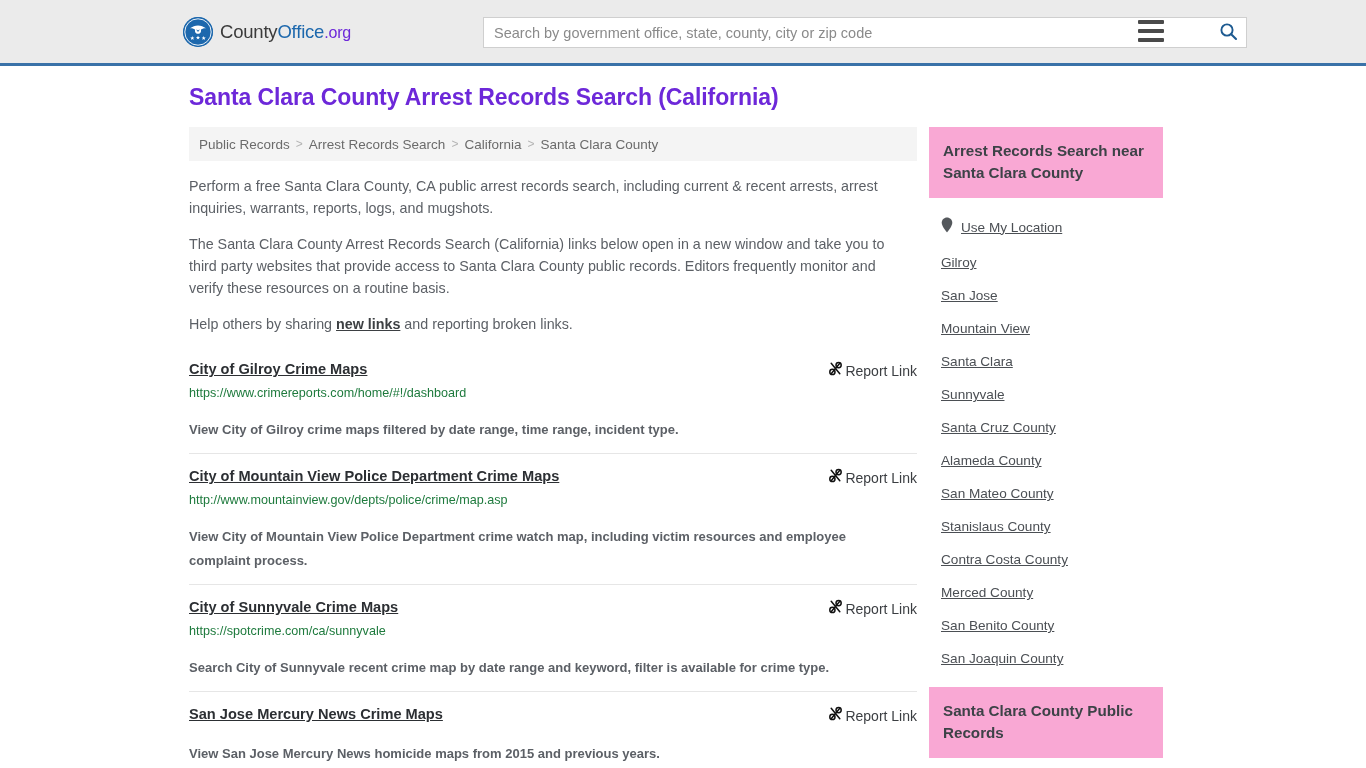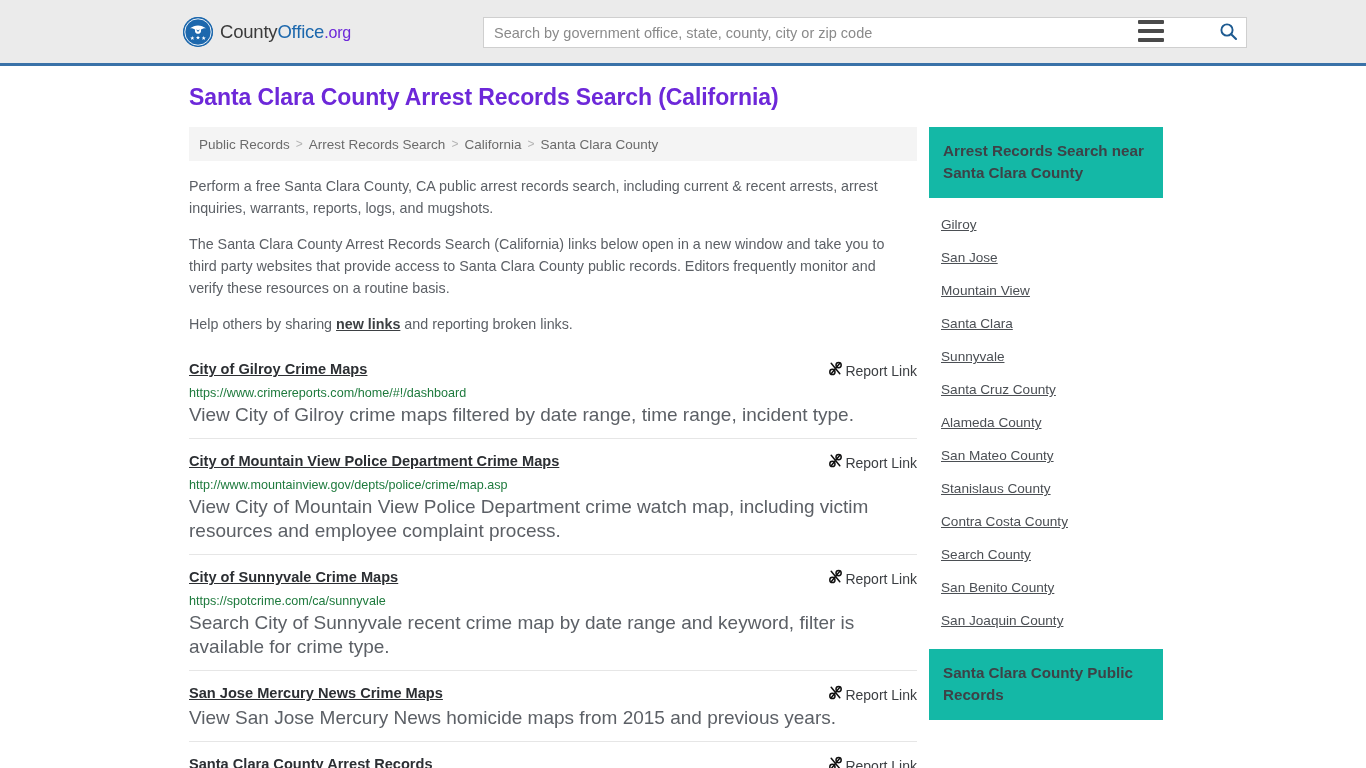--- a/index.html
+++ b/index.html
@@ -195,31 +195,32 @@
   }
   .result-url {
     display: block;
     font-size: 12.6px;
     color: #1e7a3d;
     margin-top: 4px;
     line-height: 17px;
     text-decoration: none;
   }
   .result-desc {
-    font-size: 19px;
+    font-size: 13px;
     line-height: 24px;
     color: #5c6066;
-    margin-top: 1px;
+    margin-top: 16px;
     max-width: 712px;
+    font-weight: bold;
   }
 
   
   .side-box { margin-bottom: 6px; }
   .side-head {
-    background: #14b8a6;
+    background: #f9a8d4;
     padding: 13px 14px 14px 14px;
     font-size: 15.2px;
     font-weight: bold;
     color: #3d4247;
     line-height: 22px;
   }
   .side-links { padding: 10px 0 0 0; }
   .side-link-row {
     display: flex;
     align-items: center;
@@ -399,20 +400,28 @@
       </div>
     </div>
 
     <div class="col-side">
 
       <div class="side-box">
         <div class="side-head">Arrest Records Search near Santa Clara County</div>
 
         <div class="side-links">
 
+          <div class="side-link-row">
+            <span class="pin-icon">
+              <svg width="12" height="16" viewBox="0 0 12 16">
+                <path d="M6 0.6 C3.0 0.6 0.7 2.9 0.7 5.8 C0.7 9.6 6 15.4 6 15.4 C6 15.4 11.3 9.6 11.3 5.8 C11.3 2.9 9.0 0.6 6 0.6 Z" fill="#54585c"></path>
+              </svg>
+            </span>
+            <span class="side-link">Use My Location</span>
+          </div>
 
           <div class="side-link-row">
             <span class="side-link">Gilroy</span>
           </div>
           <div class="side-link-row">
             <span class="side-link">San Jose</span>
           </div>
           <div class="side-link-row">
             <span class="side-link">Mountain View</span>
           </div>
@@ -431,21 +440,21 @@
           <div class="side-link-row">
             <span class="side-link">San Mateo County</span>
           </div>
           <div class="side-link-row">
             <span class="side-link">Stanislaus County</span>
           </div>
           <div class="side-link-row">
             <span class="side-link">Contra Costa County</span>
           </div>
           <div class="side-link-row">
-            <span class="side-link">Search County</span>
+            <span class="side-link">Merced County</span>
           </div>
           <div class="side-link-row">
             <span class="side-link">San Benito County</span>
           </div>
           <div class="side-link-row">
             <span class="side-link">San Joaquin County</span>
           </div>
 
         </div>
       </div>

